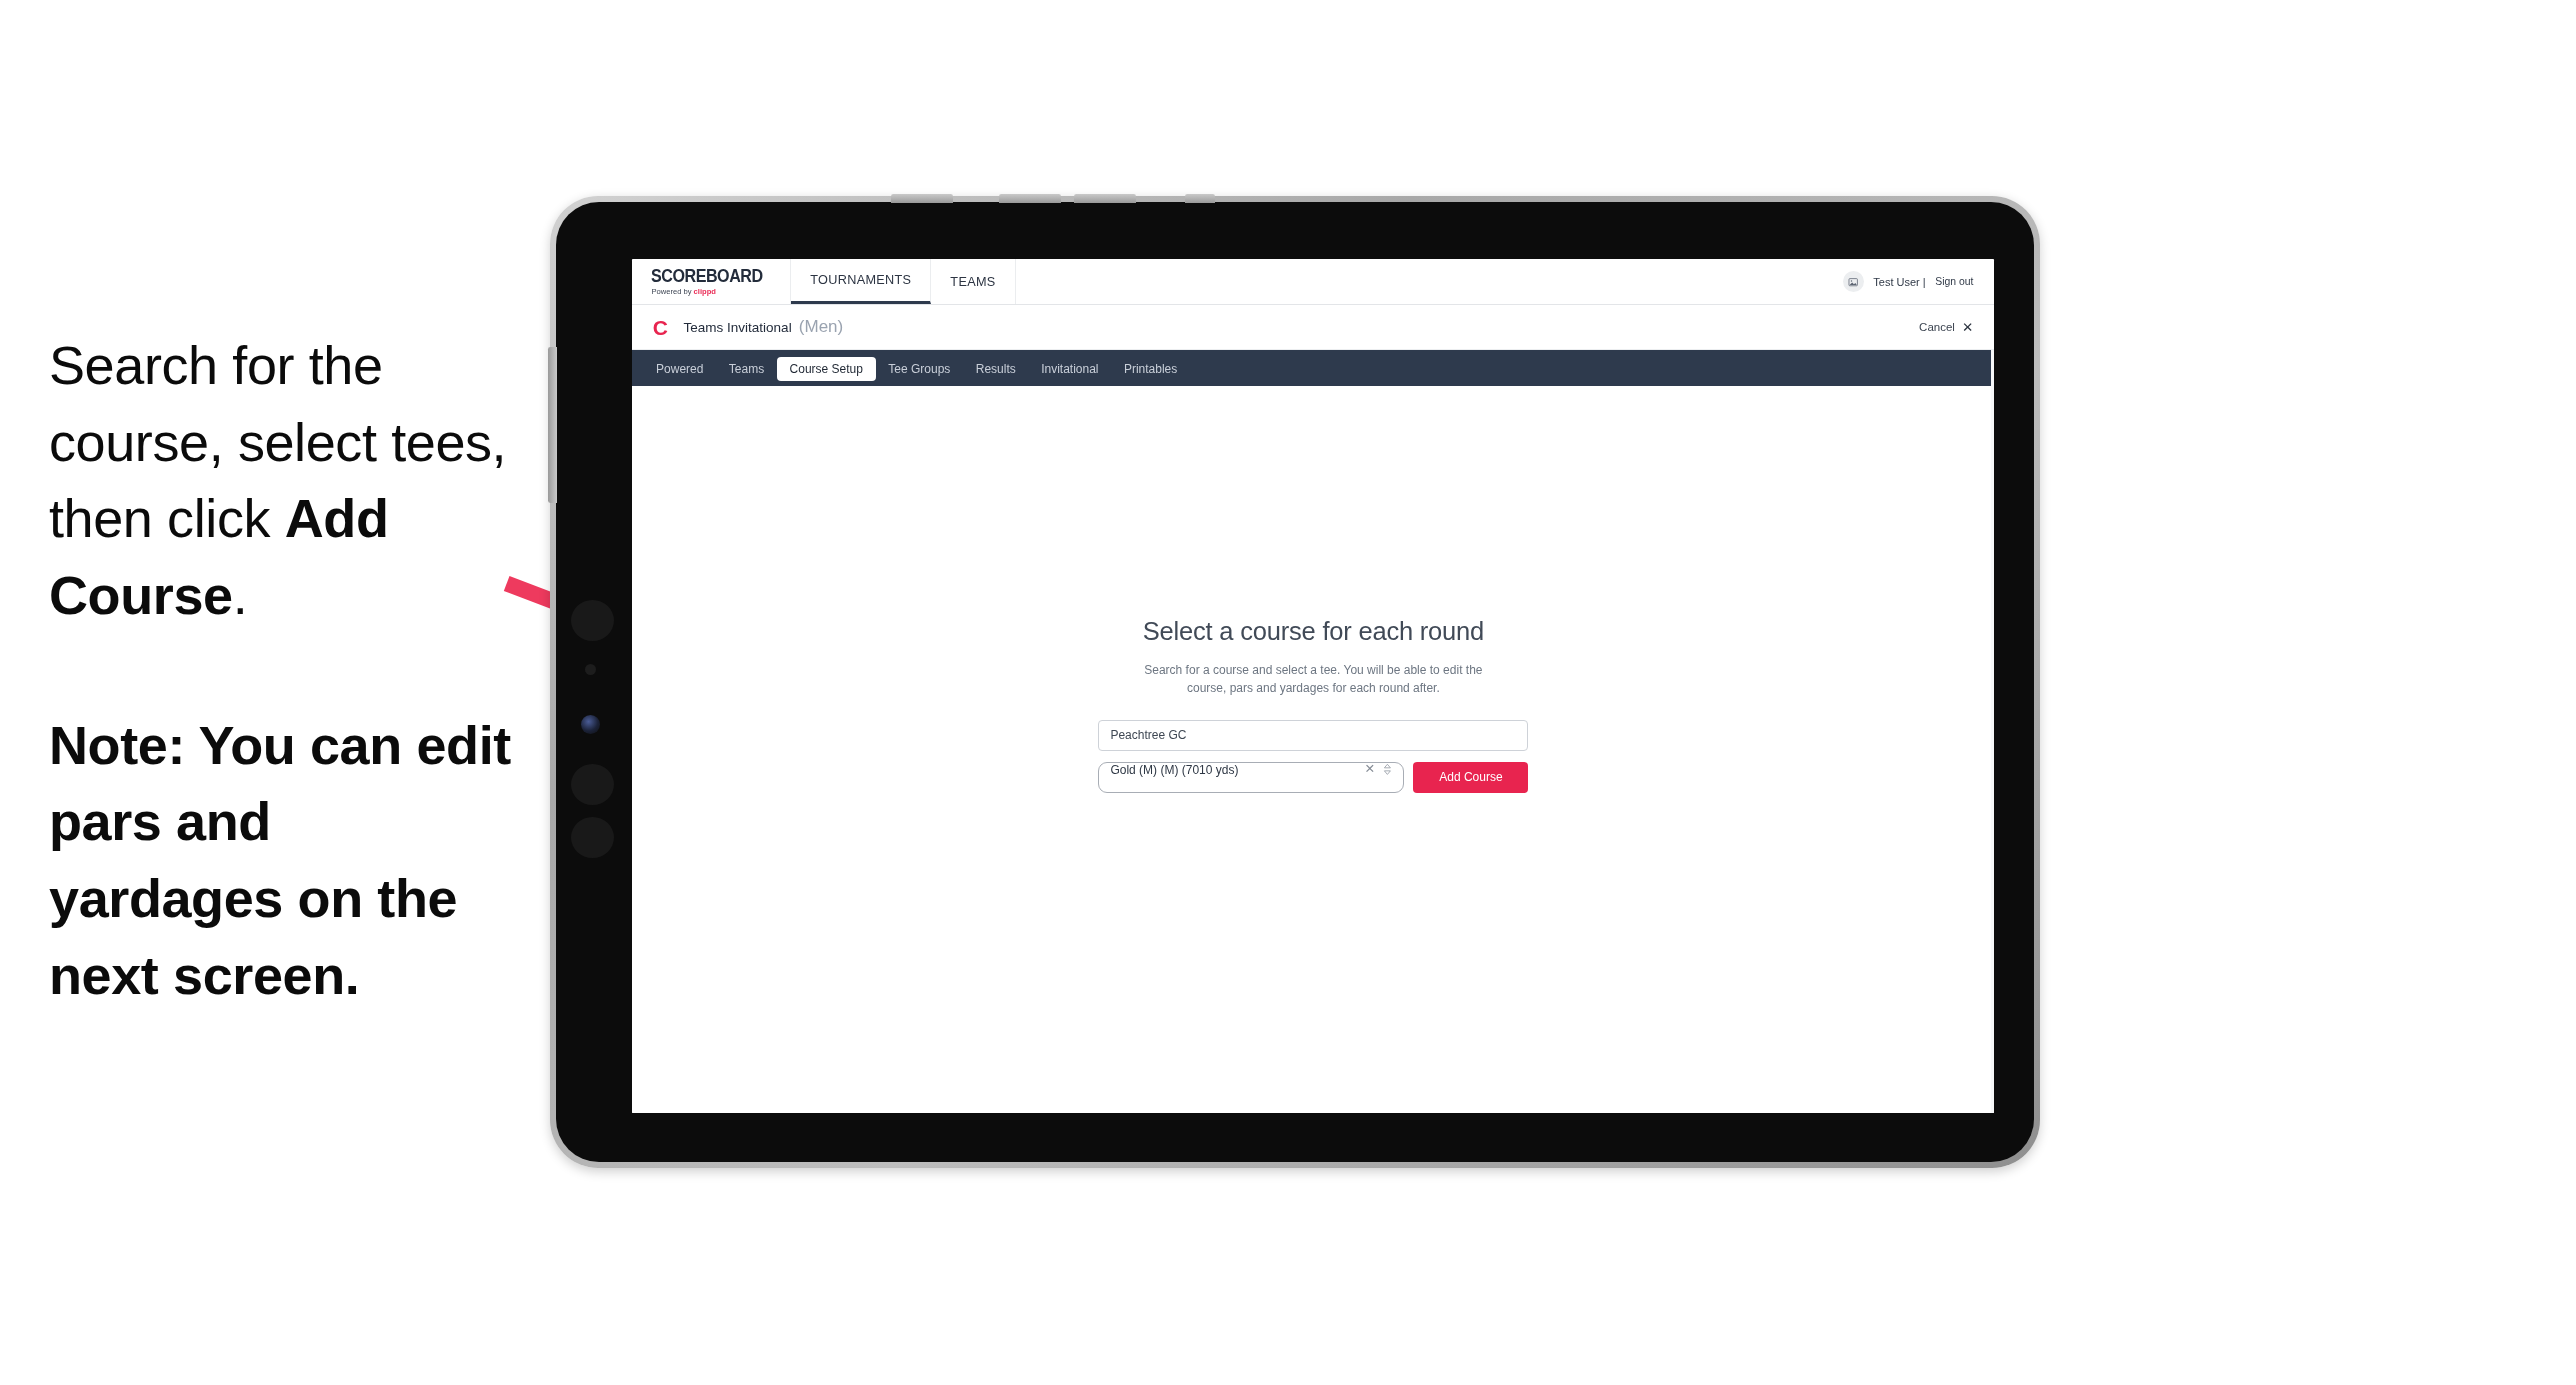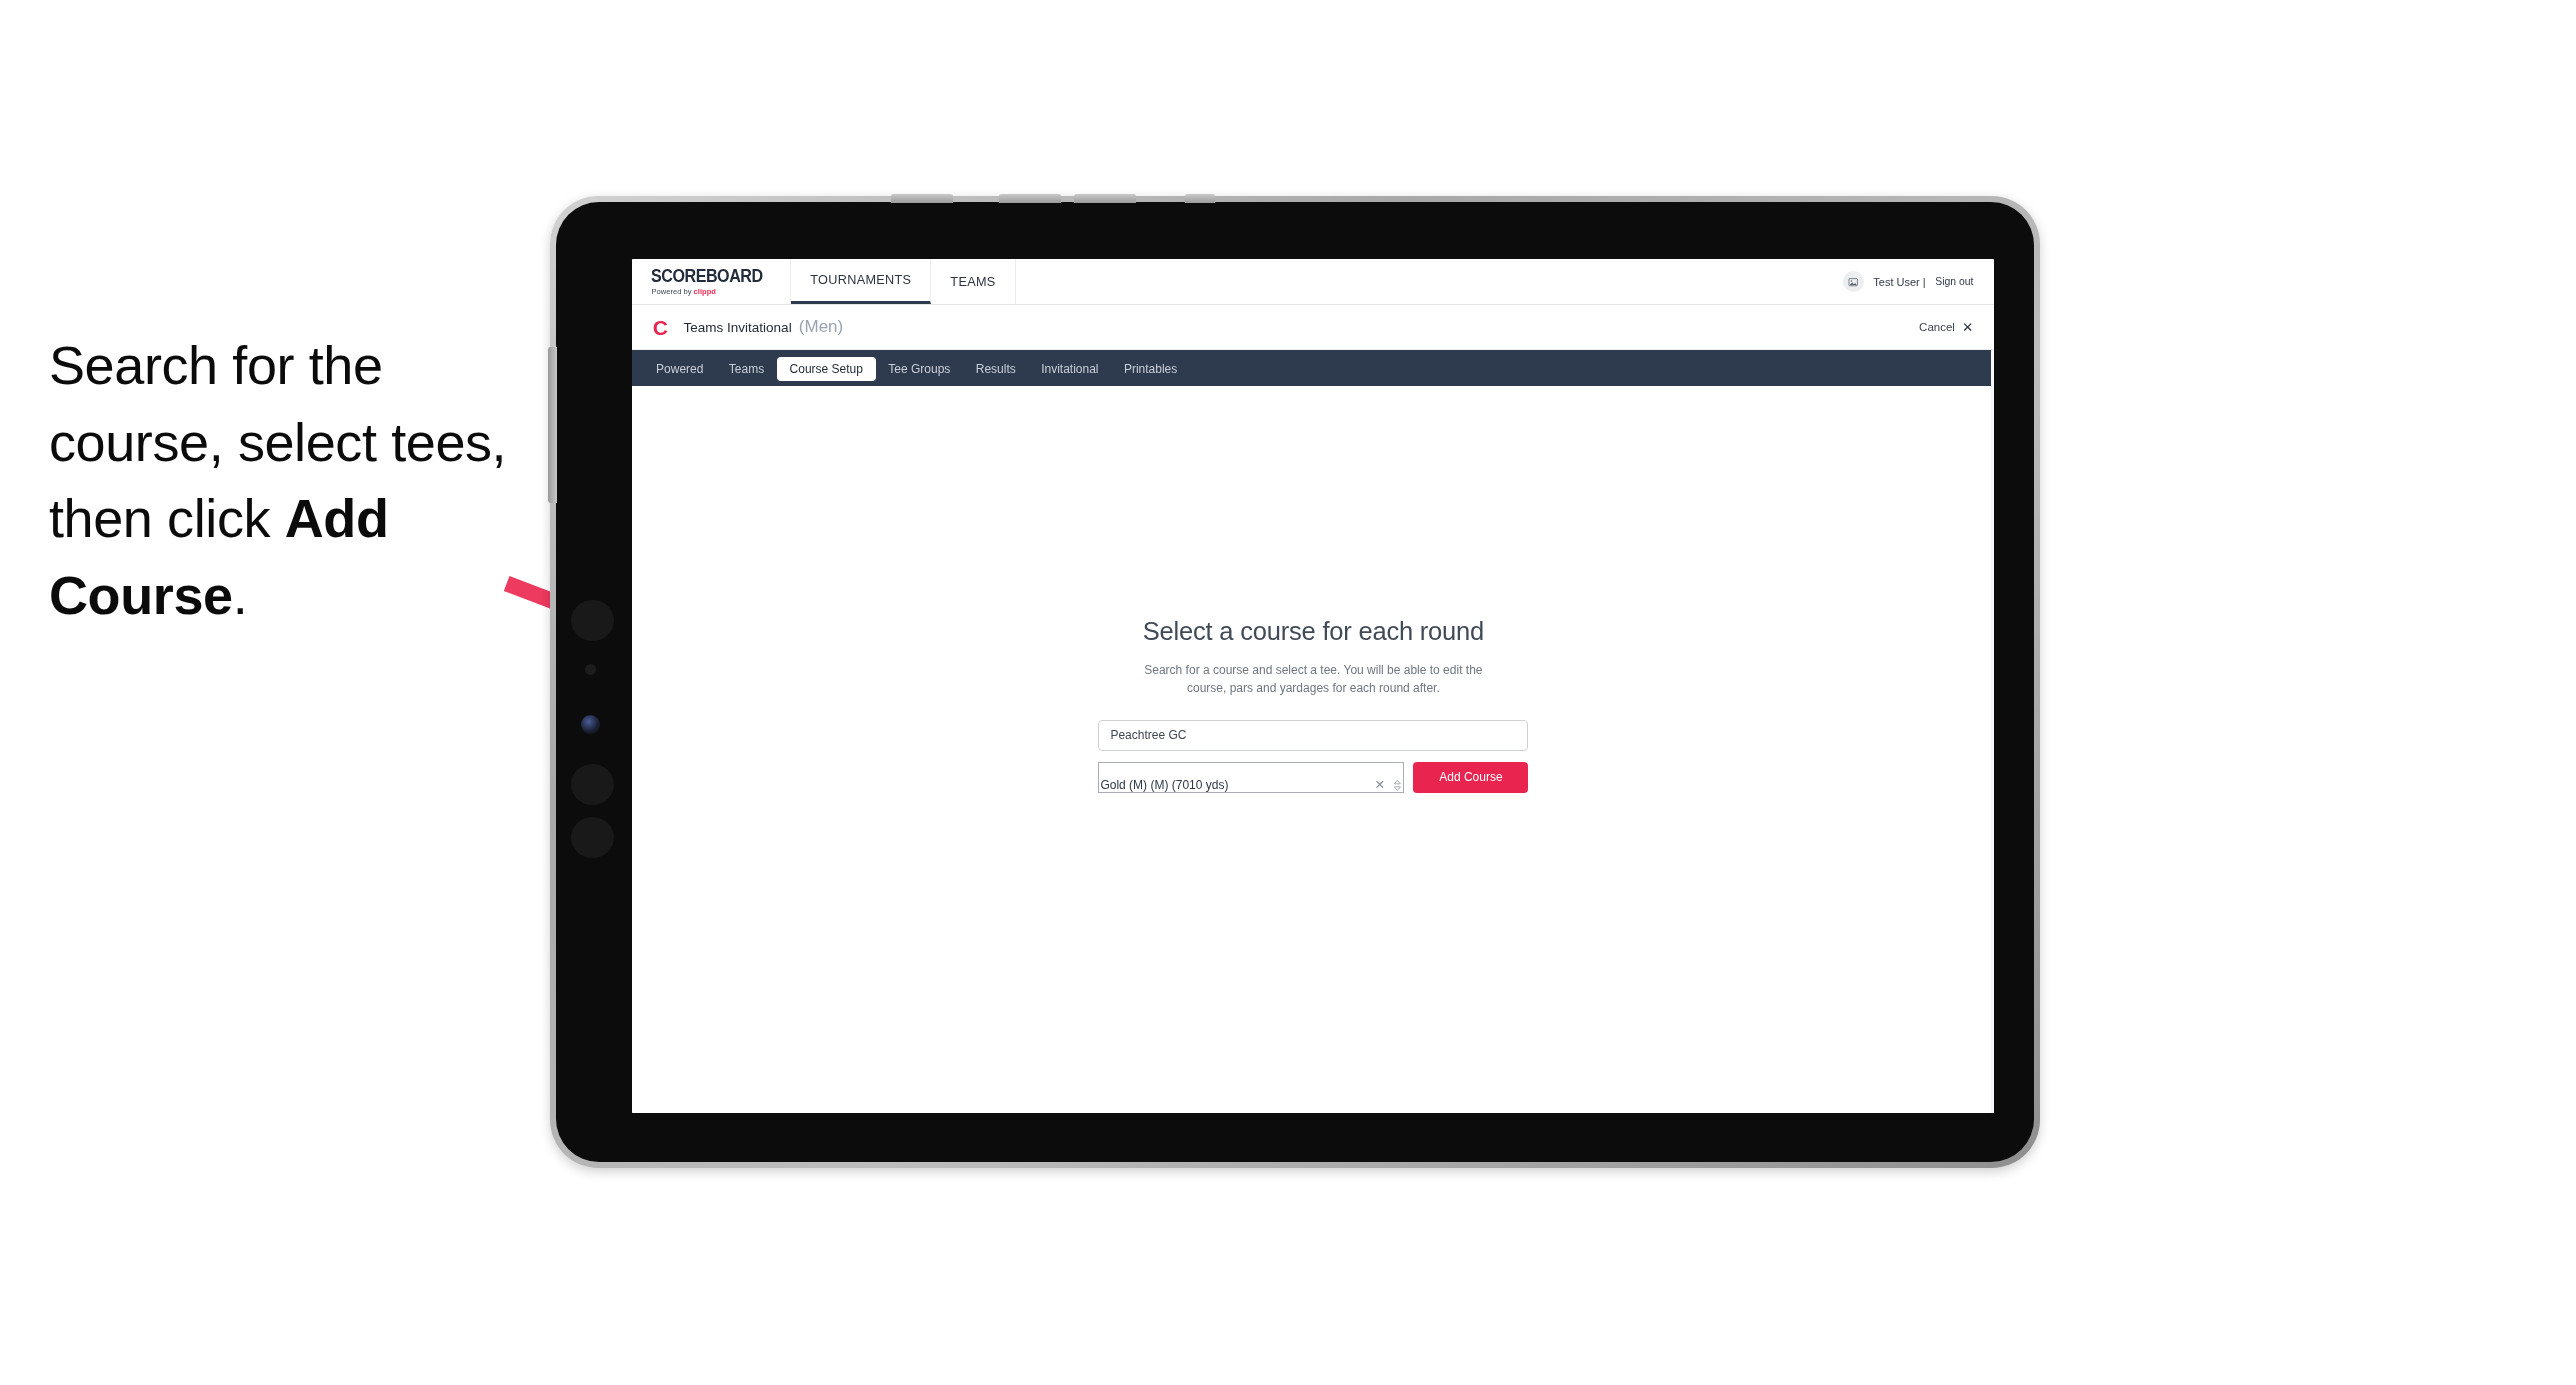--- a/index.html
+++ b/index.html
@@ -323,25 +323,25 @@
     margin-top: 11px;
     display: flex;
     gap: 9.6px;
     align-items: stretch;
   }
   #tee-select {
     position: relative;
     flex: 1;
     height: 31px;
     border: 0.8px solid #a8adb5;
-    border-radius: 0;
-    background: #ffffff;
-    display: flex;
-    align-items: flex-end;
-    padding: 0 1px;
+    border-radius: 9px;
+    background: #ffffff;
+    display: flex;
+    align-items: flex-start;
+    padding: 0 11px;
     box-sizing: border-box;
     cursor: pointer;
   }
   #tee-value {
     font-size: 12px;
     color: #2e3744;
     flex: 1;
     text-align: left;
     white-space: nowrap;
     overflow: hidden;
@@ -380,20 +380,21 @@
     right: 0; top: 91px; bottom: 0;
     width: 3.2px;
     background: #f7f8f9;
   }
 </style>
 </head>
 <body>
 
 <div id="instructions">
   <p class="instr-para"><span>Search for the course, select tees, then click </span><span class="instr-strong">Add Course</span><span>.</span></p>
+  <p class="instr-para second">Note: You can edit pars and yardages on the next screen.</p>
 </div>
 
 <svg id="arrow-svg" viewBox="0 0 780 340" preserveAspectRatio="none">
   <g id="arrow-group">
     <line x1="36" y1="42" x2="640" y2="272" stroke="#ee3a5e" stroke-width="20" stroke-linecap="butt"></line>
     <polygon points="586,232 728,288 592,316" fill="#ee3a5e"></polygon>
   </g>
 </svg>
 
 <div id="tablet">

